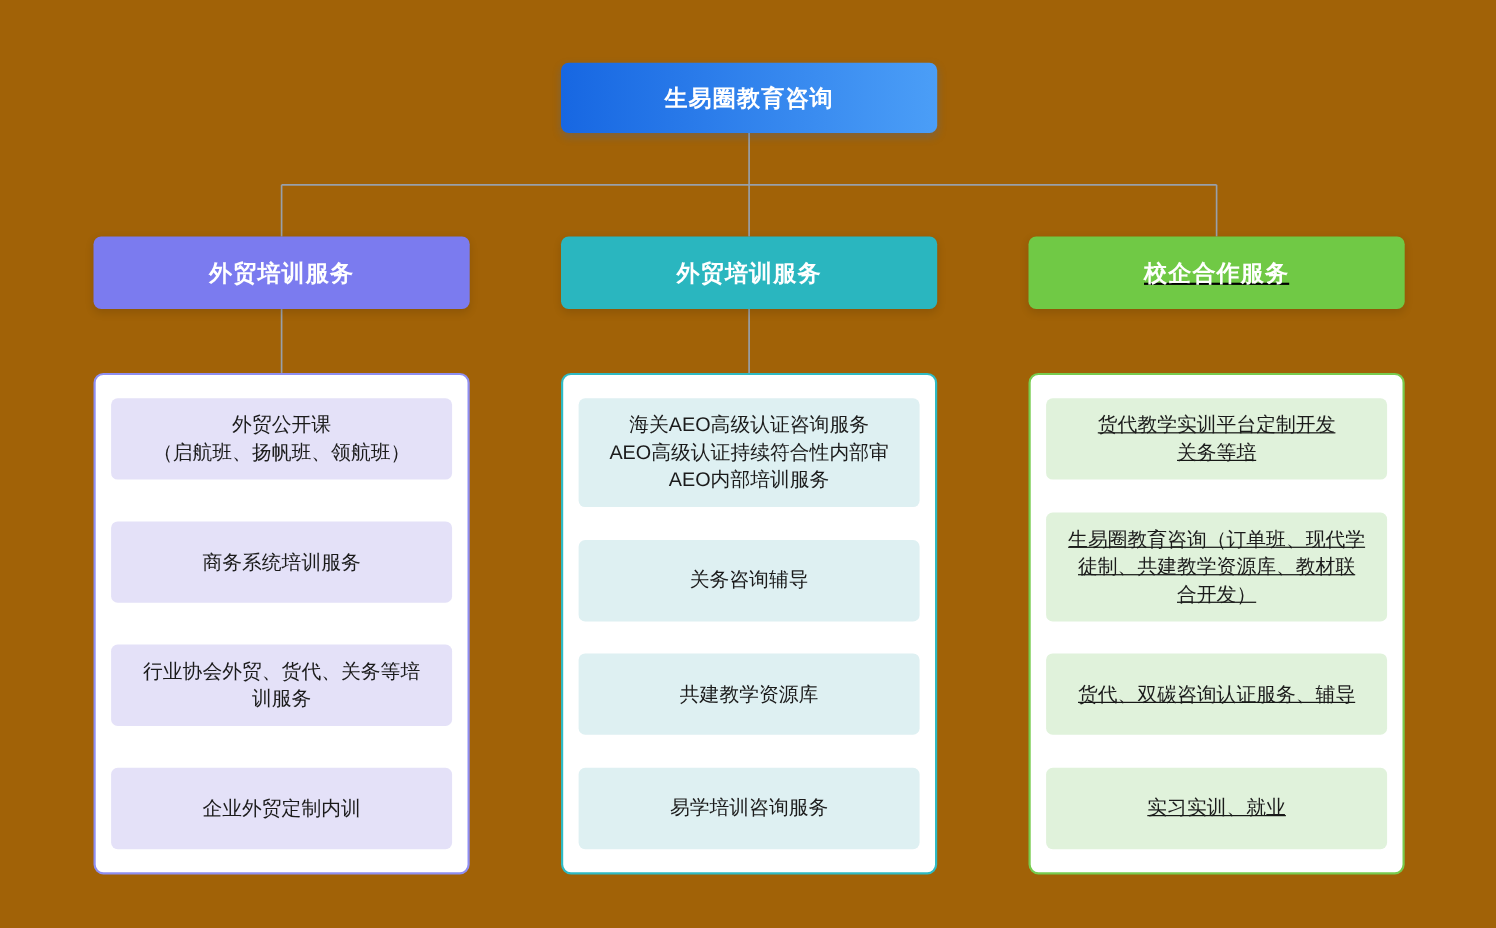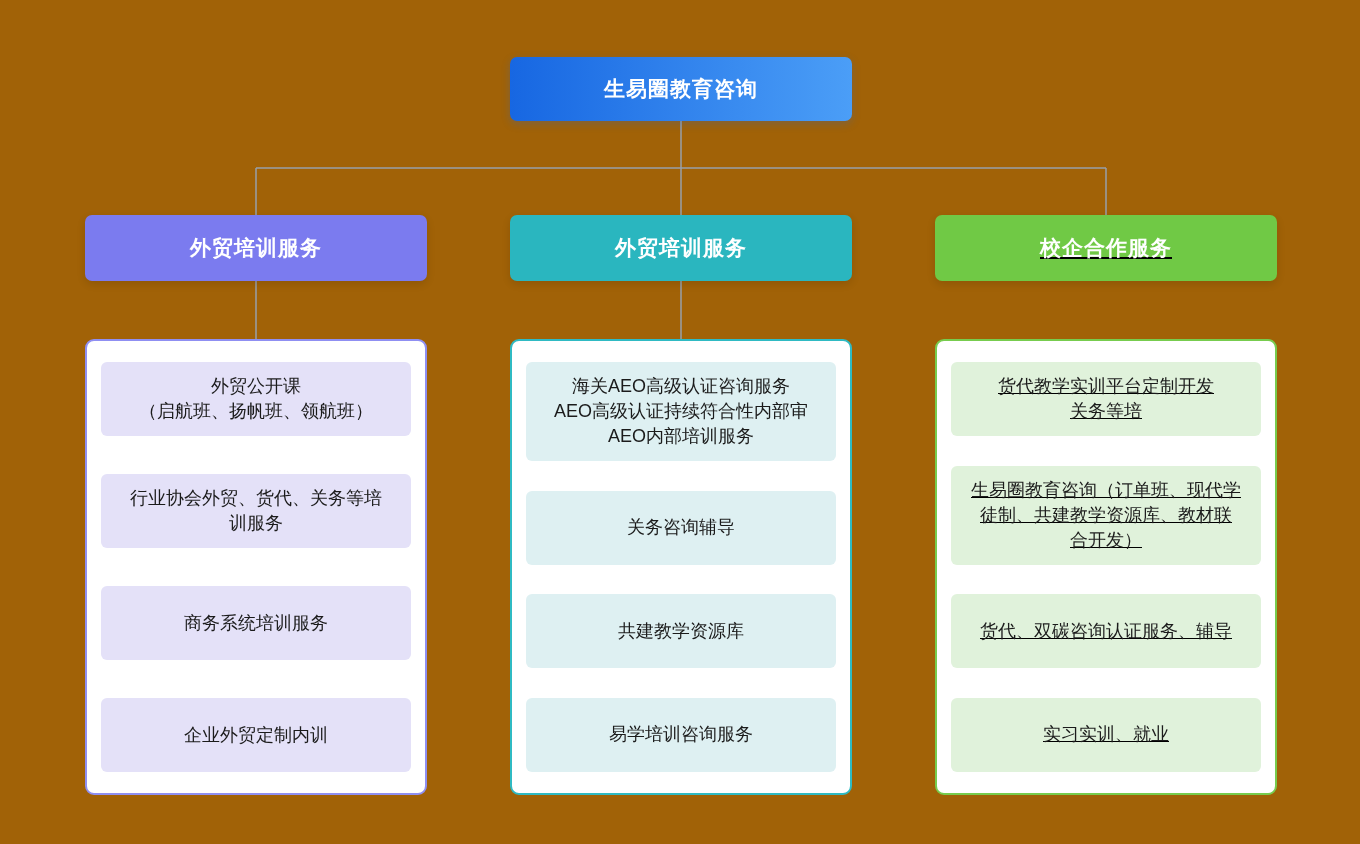--- a/index.html
+++ b/index.html
@@ -67,23 +67,23 @@
     <line x1="681" y1="281" x2="681" y2="339"></line>
   </svg>
 
   <div class="root-node">生易圈教育咨询</div>
 
   <section class="branch b1">
     <div class="branch-header">外贸培训服务</div>
     <div class="branch-box">
       <div class="item">外贸公开课
 （启航班、扬帆班、领航班）</div>
+      <div class="item">商务系统培训服务</div>
       <div class="item">行业协会外贸、货代、关务等培
 训服务</div>
-      <div class="item">商务系统培训服务</div>
       <div class="item">企业外贸定制内训</div>
     </div>
   </section>
 
   <section class="branch b2">
     <div class="branch-header">外贸培训服务</div>
     <div class="branch-box">
       <div class="item">海关AEO高级认证咨询服务
 AEO高级认证持续符合性内部审
 AEO内部培训服务</div>

